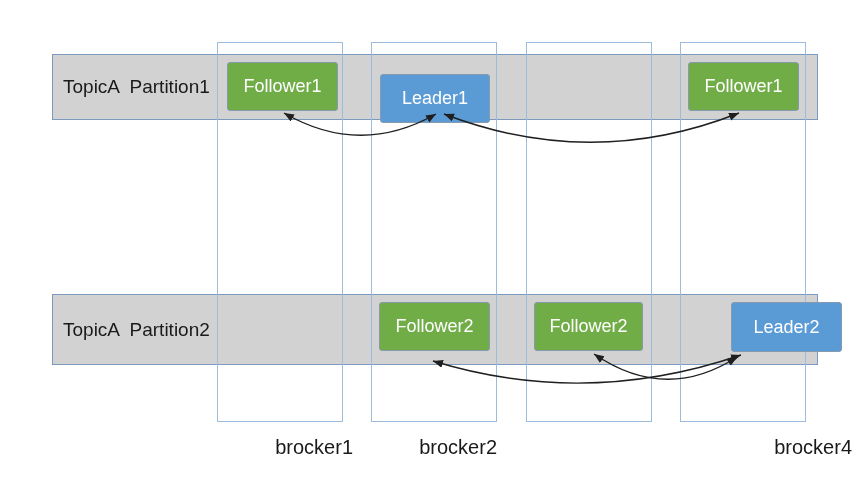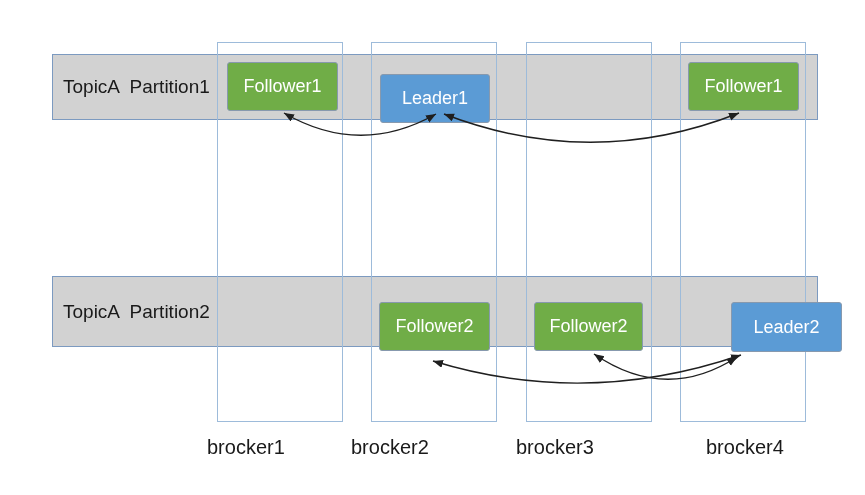--- a/index.html
+++ b/index.html
@@ -17,21 +17,21 @@
   .canvas{
     position:relative;width:865px;height:495px;background:#fff;overflow:hidden;
     font-family:Liberation Sans, sans-serif;
   }
   .band{
     position:absolute;left:52px;width:766px;
     background:var(--band-fill);border:1px solid var(--band-border);
     z-index:1;box-sizing:border-box;
   }
   .band1{top:54px;height:66px;}
-  .band2{top:276px;height:71px;}
+  .band2{top:294px;height:71px;}
   .band-label{
     position:absolute;left:10px;top:0;height:100%;
     display:flex;align-items:center;
     font-size:19px;color:var(--label-text);white-space:pre;
   }
   .col{
     position:absolute;top:42px;height:380px;width:126px;
     border:1px solid var(--column-border);background:transparent;
     z-index:2;box-sizing:border-box;
   }
@@ -45,21 +45,21 @@
   .node.follower{background:var(--follower-fill);}
   .node.leader{background:var(--leader-fill);}
   .n0{left:227px;top:62px;width:111px;height:49px;}
   .n1{left:380px;top:62px;width:110px;height:49px;margin-top:12px;}
   .n2{left:688px;top:62px;width:111px;height:49px;}
   .n3{left:379px;top:302px;width:111px;height:49px;}
   .n4{left:534px;top:302px;width:109px;height:49px;}
   .n5{left:688px;top:302px;width:111px;height:50px;margin-left:43px;}
   .broker-label{
     position:absolute;top:436px;height:28px;width:146px;
-    text-align:left;font-size:20px;color:var(--label-text);z-index:2;
+    text-align:right;font-size:20px;color:var(--label-text);z-index:2;
   }
   .bl1{left:207px;} .bl2{left:351px;} .bl3{left:516px;} .bl4{left:706px;}
   svg.arrows{
     position:absolute;left:0;top:0;z-index:4;pointer-events:none;
   }
   svg.arrows path.arc{
     fill:none;stroke:var(--arrow);stroke-width:1.4px;
   }
 </style>
 </head>
@@ -105,16 +105,15 @@
       </marker>
     </defs>
     <path class="arc" d="M 284 113 Q 360 157 436 114" marker-start="url(#head)" marker-end="url(#head)"></path>
     <path class="arc" d="M 444 114 Q 592 171 739 113" marker-start="url(#head)" marker-end="url(#head)"></path>
     <path class="arc" d="M 433 361 Q 586 408 741 355" marker-start="url(#head)" marker-end="url(#head)"></path>
     <path class="arc" d="M 594 354 Q 666 403 737 357" marker-start="url(#head)" marker-end="url(#head)"></path>
   </svg>
 
   <div class="broker-label bl1">brocker1</div>
   <div class="broker-label bl2">brocker2</div>
-  <div class="broker-label bl3">brocker3</div>
   <div class="broker-label bl4">brocker4</div>
 
 </div>
 
 </body></html>

